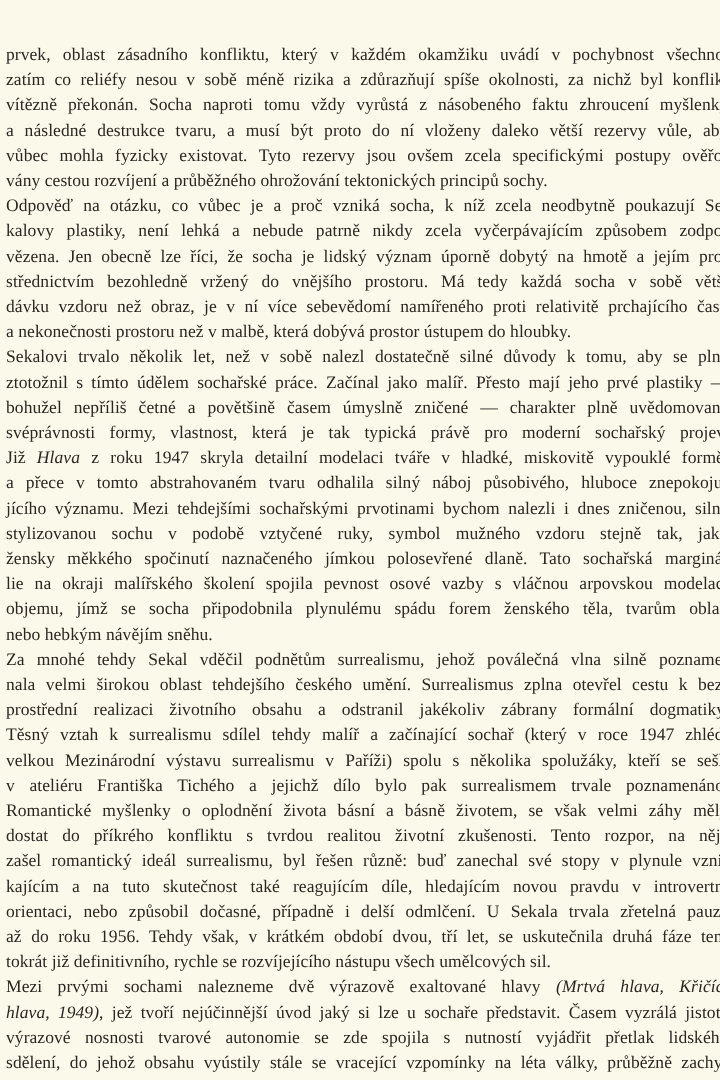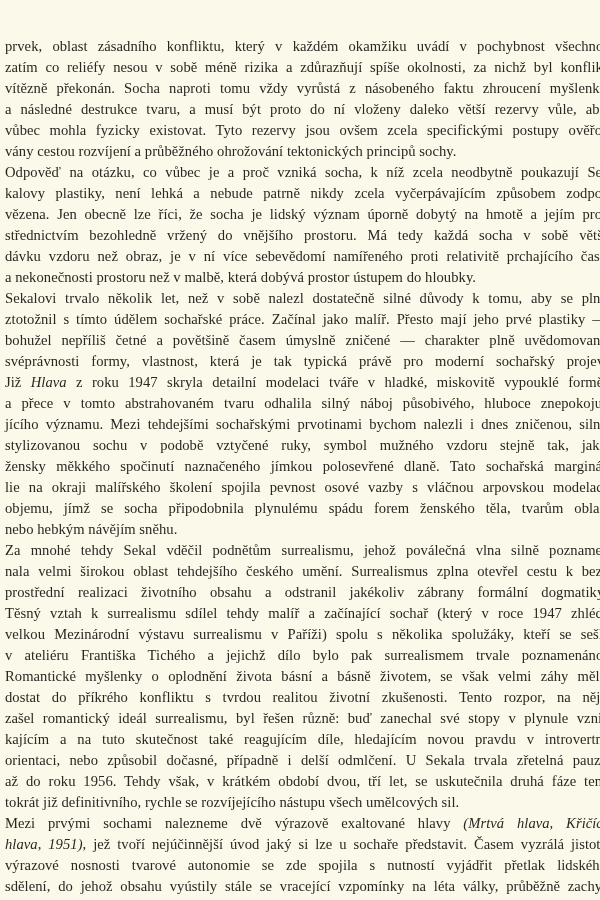--- a/index.html
+++ b/index.html
@@ -90,19 +90,19 @@
         <span class="line" style="width: 602px; white-space: normal;">Romantické myšlenky o oplodnění života básní a básně životem, se však velmi záhy měly</span>
         <span class="line" style="width: 602px; white-space: normal;">dostat do příkrého konfliktu s tvrdou realitou životní zkušenosti. Tento rozpor, na nějž</span>
         <span class="line" style="width: 602px; white-space: normal;">zašel romantický ideál surrealismu, byl řešen různě: buď zanechal své stopy v plynule vzni-</span>
         <span class="line" style="width: 602px; white-space: normal;">kajícím a na tuto skutečnost také reagujícím díle, hledajícím novou pravdu v introvertní</span>
         <span class="line" style="width: 602px; white-space: normal;">orientaci, nebo způsobil dočasné, případně i delší odmlčení. U Sekala trvala zřetelná pauza</span>
         <span class="line" style="width: 602px; white-space: normal;">až do roku 1956. Tehdy však, v krátkém období dvou, tří let, se uskutečnila druhá fáze ten-</span>
         <span class="line last" style="width: 602px; white-space: normal;">tokrát již definitivního, rychle se rozvíjejícího nástupu všech umělcových sil.</span>
       </div>
       <div>
         <span class="line" style="width: 602px; white-space: normal;">Mezi prvými sochami nalezneme dvě výrazově exaltované hlavy <em>(Mrtvá hlava, Křičící</em></span>
-        <span class="line" style="width: 602px; white-space: normal;"><em>hlava, 1951)</em>, jež tvoří nejúčinnější úvod jaký si lze u sochaře představit. Časem vyzrálá jistota</span>
+        <span class="line" style="width: 602px; white-space: normal;"><em>hlava, 1949)</em>, jež tvoří nejúčinnější úvod jaký si lze u sochaře představit. Časem vyzrálá jistota</span>
         <span class="line" style="width: 602px; white-space: normal;">výrazové nosnosti tvarové autonomie se zde spojila s nutností vyjádřit přetlak lidského</span>
         <span class="line" style="width: 602px; white-space: normal;">sdělení, do jehož obsahu vyústily stále se vracející vzpomínky na léta války, průběžně zachy-</span>
         <span class="line" style="width: 602px; white-space: normal;">cované v otřesně působících malířských studiích hlav vězňů. To, co mělo v těchto skicách</span>
       </div>
     </div>
 </div>
 
 </body></html>

